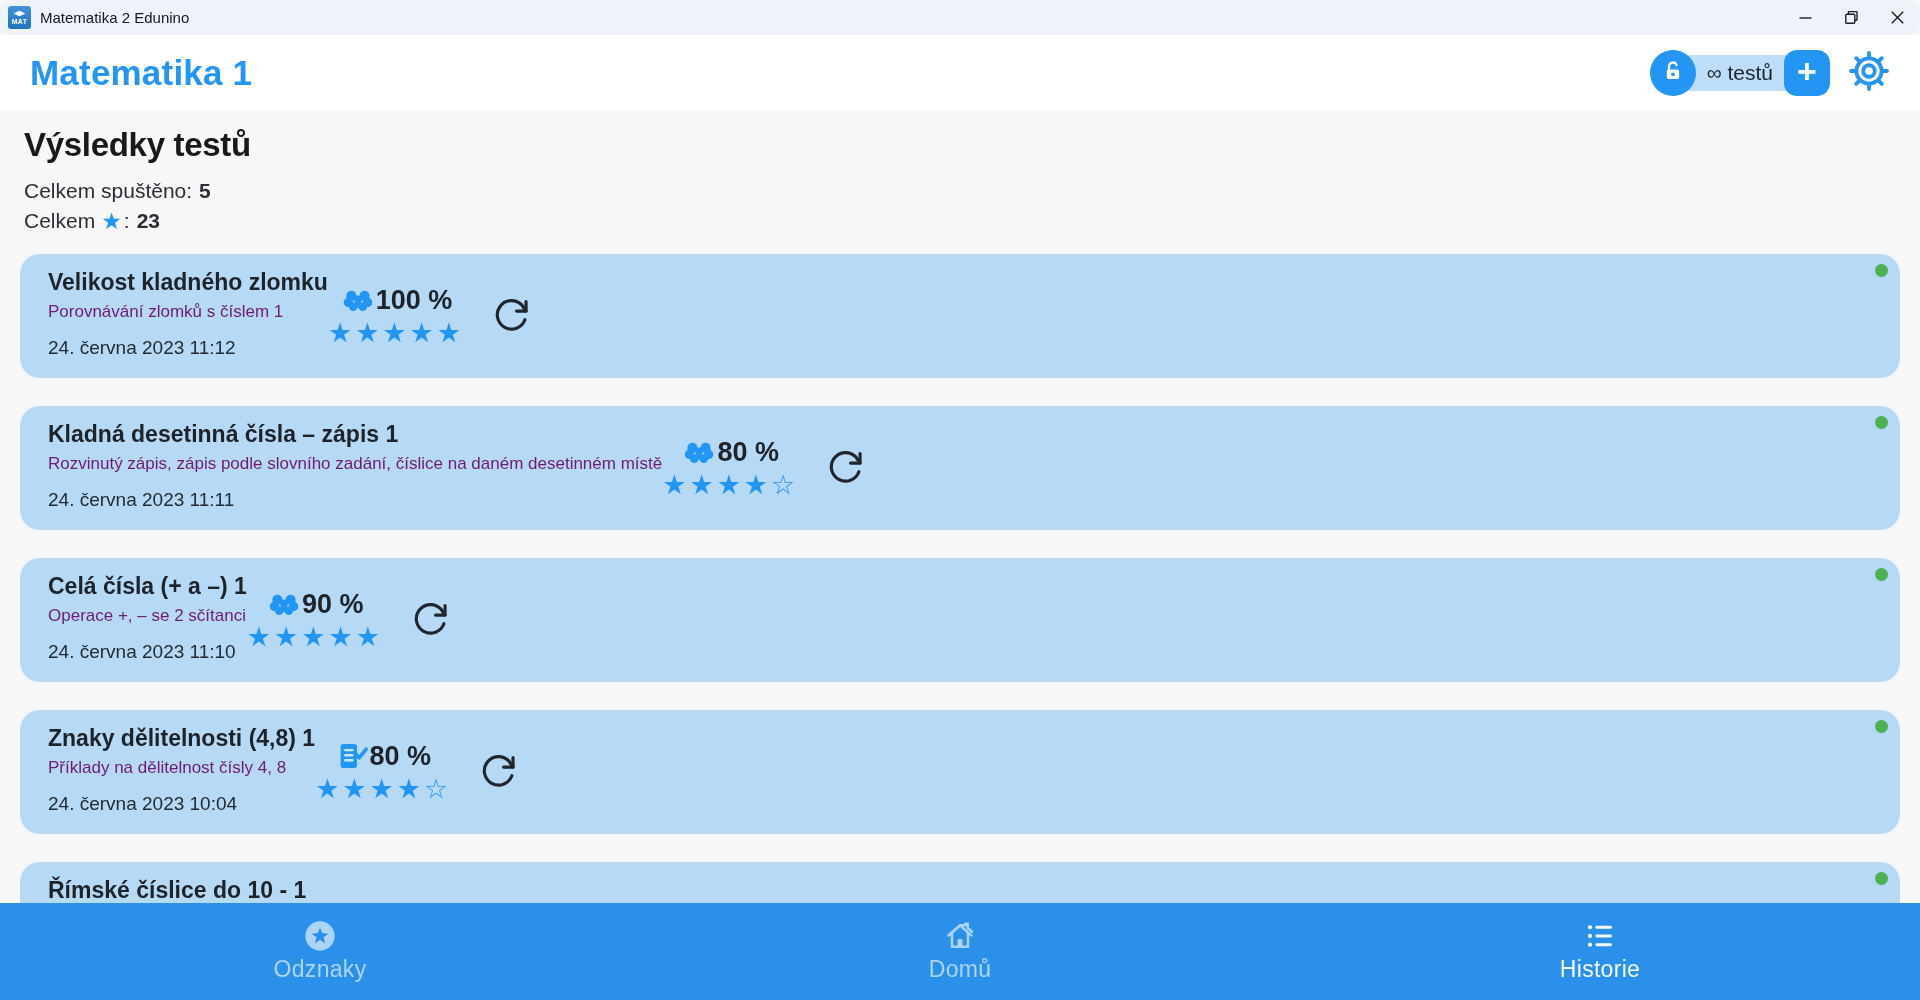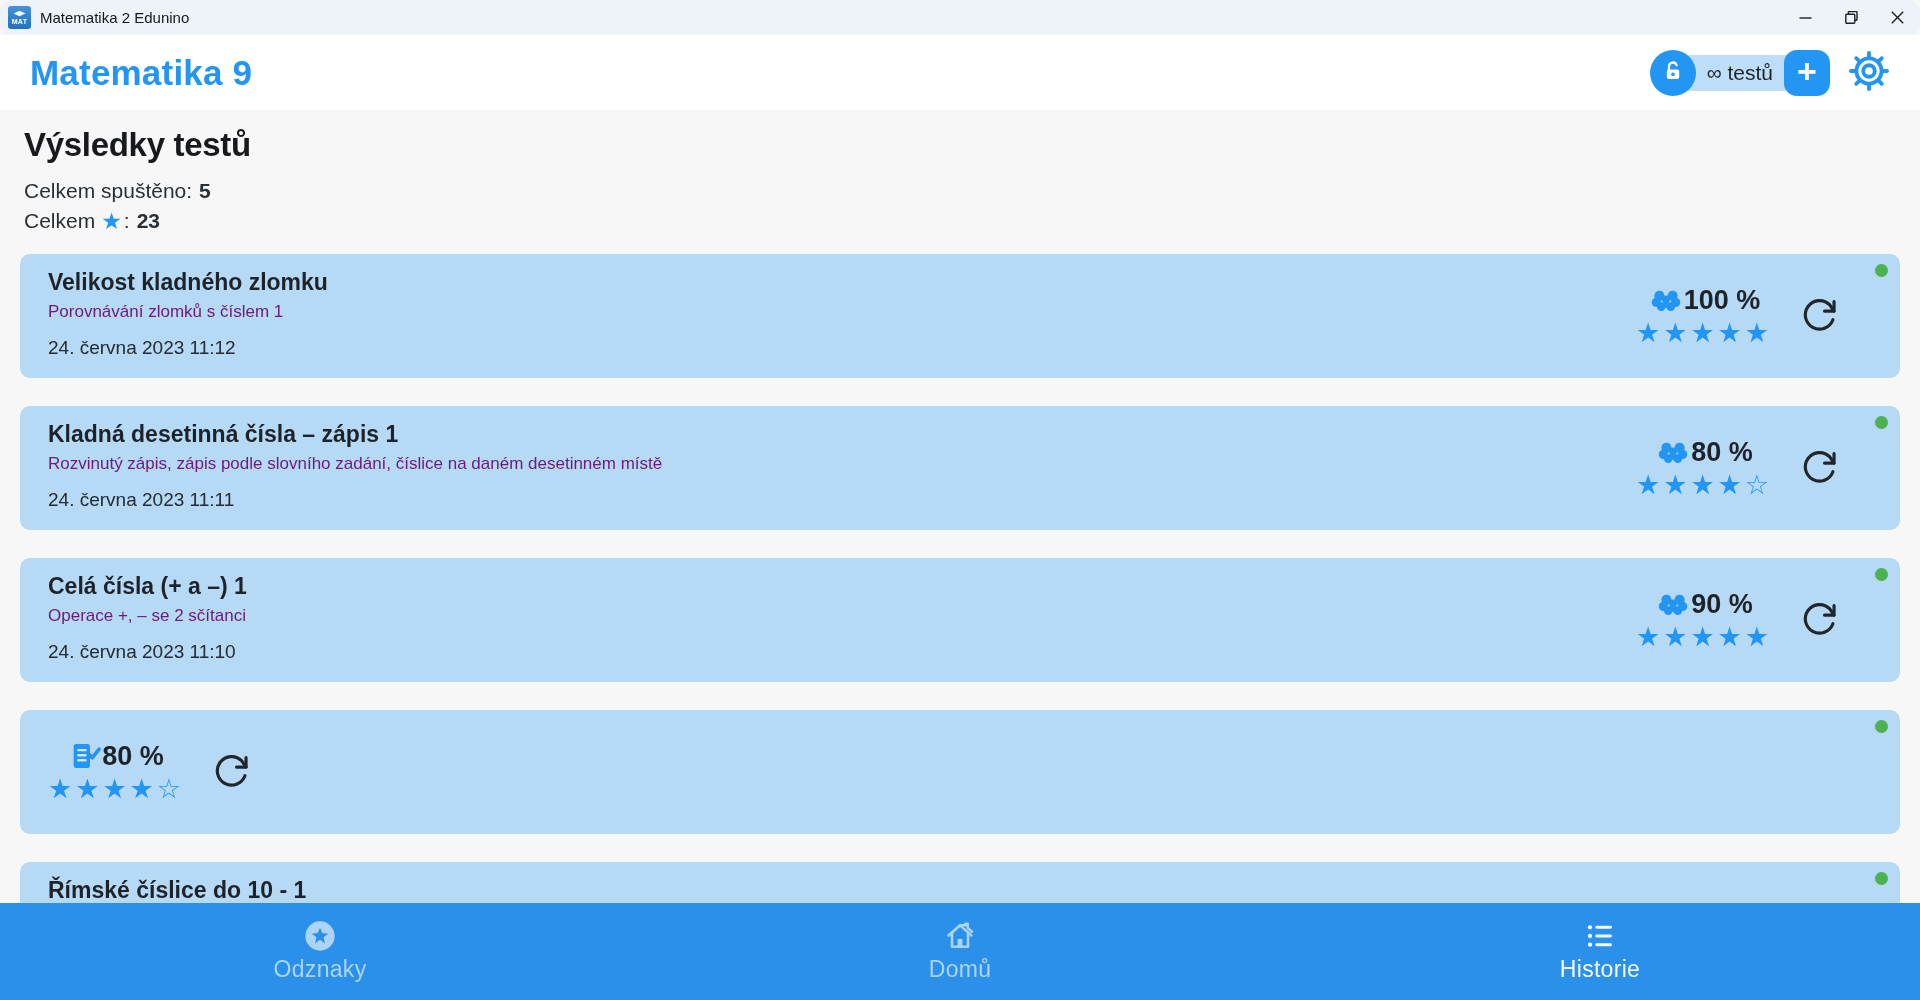--- a/index.html
+++ b/index.html
@@ -39,22 +39,22 @@
 
   
   .content { padding:16px 20px 0 20px; }
   .page-title { font-size:33px; font-weight:800; color:#17191c; letter-spacing:-.3px; padding-left:4px; }
   .stats { margin-top:12px; padding-left:4px; }
   .stat-line { font-size:21px; color:#2b3036; line-height:30px; display:flex; align-items:center; }
   .stat-line b { margin-left:7px; }
   .stat-star { color:#2395f3; font-size:23px; margin:0 2px 0 6px; }
 
   .test-list { margin-top:18px; }
-  .card { position:relative; background:#b6d9f6; border-radius:10px; height:124px; margin-bottom:28px;
-          padding:15px 28px; display:flex; justify-content:space-between; align-items:stretch; }
+  .card { position:relative; background:#b6d9f6; border-radius:20px; height:124px; margin-bottom:28px;
+          padding:15px 28px; display:flex; align-items:stretch; }
   .card-title { font-size:23px; font-weight:800; color:#1d2329; }
   .card-subtitle { font-size:17px; color:#701a75; margin-top:6px; }
   .card-date { font-size:19px; color:#242b33; margin-top:15px; }
   .card-right { display:flex; align-items:center; padding-right:34px; }
   .score-col { display:flex; flex-direction:column; align-items:center; }
   .score-row { display:flex; align-items:center; }
   .score-row .icon svg { display:block; }
   .score { font-size:27px; font-weight:800; color:#1d2329; }
   .stars { font-size:27px; color:#2395f3; letter-spacing:3px; line-height:30px; margin-top:2px; white-space:nowrap; }
   .refresh { background:none; border:none; margin-left:28px; display:flex; align-items:center; }
@@ -98,21 +98,21 @@
     </button>
     <button class="tb-btn">
       <svg viewBox="0 0 13 13">
           <line x1="0.8" y1="0.8" x2="12.2" y2="12.2"></line>
           <line x1="12.2" y1="0.8" x2="0.8" y2="12.2"></line>
         </svg>
     </button>
   </div>
 
   <div class="header">
-    <div class="brand">Matematika 9</div>
+    <div class="brand">Matematika 1</div>
     <div class="header-right">
       <div class="license">
         <button class="lock-btn">
           <span>
             <svg viewBox="0 0 24 24">
                 <path d="M8.3 11V7.6a3.6 3.6 0 0 1 7-1" stroke="#ffffff" stroke-width="2.1" fill="none" stroke-linecap="round"></path>
                 <rect x="6.3" y="10.6" width="11.4" height="8.8" rx="1.8" fill="#ffffff"></rect>
                 <circle cx="12" cy="15" r="1.7" fill="#2395f3"></circle>
               </svg>
           </span>
@@ -263,20 +263,25 @@
                   <polyline points="21.5 3.5 21.5 9.5 15.5 9.5"></polyline>
                   <path d="M20.8 15a9 9 0 1 1-2-9.4l2.7 3.9"></path>
                 </svg>
           </span>
         </button>
       </div>
       <span class="dot"></span>
     </div>
 
     <div class="card">
+      <div class="card-left">
+        <div class="card-title">Znaky dělitelnosti (4,8) 1</div>
+        <div class="card-subtitle">Příklady na dělitelnost čísly 4, 8</div>
+        <div class="card-date">24. června 2023 10:04</div>
+      </div>
       <div class="card-right">
         <div class="score-col">
           <div class="score-row">
 
             <span class="icon">
               <svg width="34" height="32" viewBox="0 0 24 22">
                 <rect x="4" y="2.5" width="11.5" height="17" rx="2" fill="#2395f3"></rect>
                 <rect x="6.4" y="6" width="6.8" height="1.7" rx="0.8" fill="#cfe7fb"></rect>
                 <rect x="6.4" y="9.6" width="6.8" height="1.7" rx="0.8" fill="#cfe7fb"></rect>
                 <rect x="6.4" y="13.2" width="6.8" height="1.7" rx="0.8" fill="#cfe7fb"></rect>

